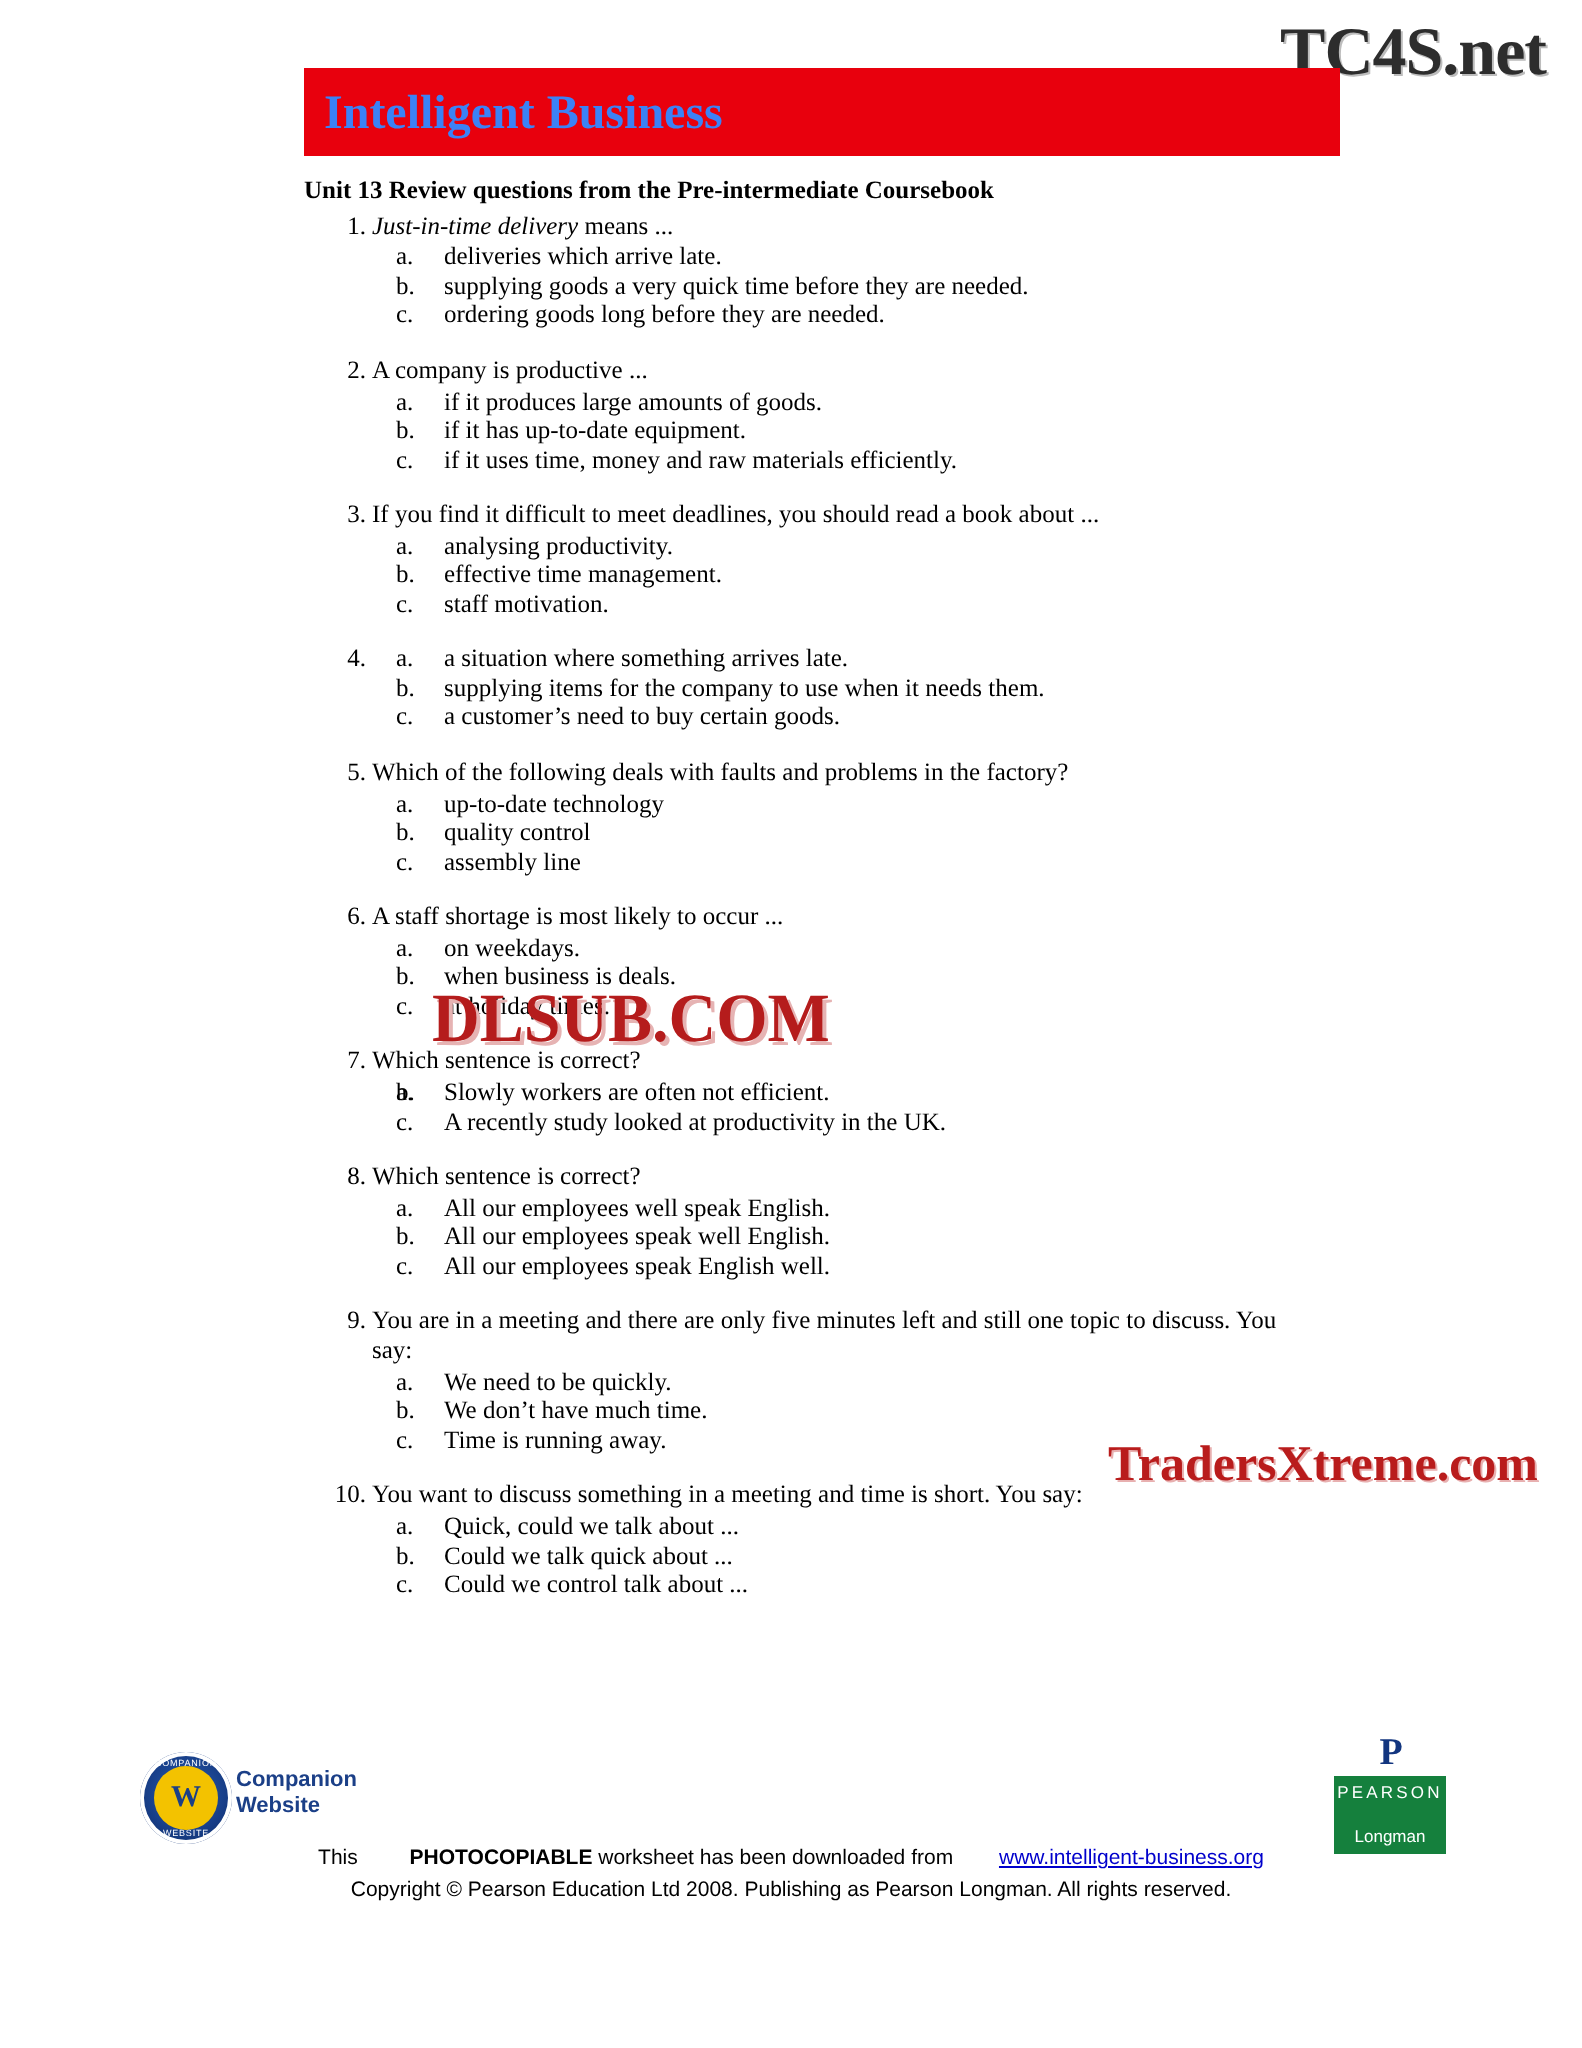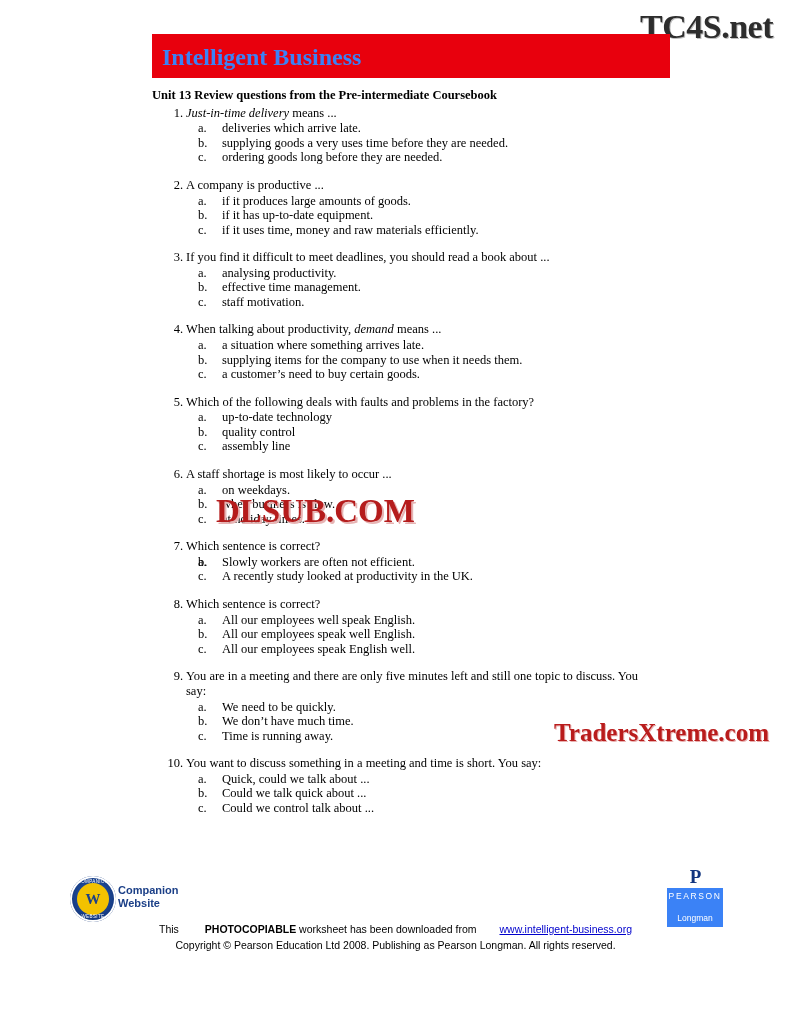--- a/index.html
+++ b/index.html
@@ -194,21 +194,21 @@
     text-align: center;
     font-family: "Liberation Serif", serif;
     font-size: 19px;
     font-weight: bold;
     color: #12357f;
     line-height: 22px;
     letter-spacing: -1px;
   }
   .pearson-box {
     width: 56px;
-    background: #3b82f6;
+    background: #15803d;
     color: #ffffff;
     text-align: center;
     font-family: "Liberation Sans", sans-serif;
     padding: 3px 0 4px 0;
   }
   .pearson-box .p1 {
     font-size: 8.5px;
     letter-spacing: 1.6px;
     display: block;
   }
@@ -257,21 +257,21 @@
   <div class="banner-title">Intelligent Business</div>
 
   <div class="doc">
     <p class="doc-heading">Unit 13 Review questions from the Pre-intermediate Coursebook</p>
     <ol class="questions" id="qlist">
         <li class="question">
           <span class="q-num">1.</span>
           <span class="q-stem"><em>Just-in-time delivery</em><span> means ...</span></span>
           <ol class="choices">
             <li class="choice"><span class="c-letter">a.</span><span>deliveries which arrive late.</span></li>
-            <li class="choice"><span class="c-letter">b.</span><span>supplying goods a very uses time before they are needed.</span></li>
+            <li class="choice"><span class="c-letter">b.</span><span>supplying goods a very quick time before they are needed.</span></li>
             <li class="choice"><span class="c-letter">c.</span><span>ordering goods long before they are needed.</span></li>
           </ol>
         </li>
         <li class="question">
           <span class="q-num">2.</span>
           <span class="q-stem"><span>A company is productive ...</span></span>
           <ol class="choices">
             <li class="choice"><span class="c-letter">a.</span><span>if it produces large amounts of goods.</span></li>
             <li class="choice"><span class="c-letter">b.</span><span>if it has up-to-date equipment.</span></li>
             <li class="choice"><span class="c-letter">c.</span><span>if it uses time, money and raw materials efficiently.</span></li>
@@ -281,42 +281,41 @@
           <span class="q-num">3.</span>
           <span class="q-stem"><span>If you find it difficult to meet deadlines, you should read a book about ...</span></span>
           <ol class="choices">
             <li class="choice"><span class="c-letter">a.</span><span>analysing productivity.</span></li>
             <li class="choice"><span class="c-letter">b.</span><span>effective time management.</span></li>
             <li class="choice"><span class="c-letter">c.</span><span>staff motivation.</span></li>
           </ol>
         </li>
         <li class="question">
           <span class="q-num">4.</span>
-          <span class="q-stem"><span>When talking about productivity, </span><em>demand</em><span> means ...</span></span>
           <ol class="choices">
             <li class="choice"><span class="c-letter">a.</span><span>a situation where something arrives late.</span></li>
             <li class="choice"><span class="c-letter">b.</span><span>supplying items for the company to use when it needs them.</span></li>
             <li class="choice"><span class="c-letter">c.</span><span>a customer’s need to buy certain goods.</span></li>
           </ol>
         </li>
         <li class="question">
           <span class="q-num">5.</span>
           <span class="q-stem"><span>Which of the following deals with faults and problems in the factory?</span></span>
           <ol class="choices">
             <li class="choice"><span class="c-letter">a.</span><span>up-to-date technology</span></li>
             <li class="choice"><span class="c-letter">b.</span><span>quality control</span></li>
             <li class="choice"><span class="c-letter">c.</span><span>assembly line</span></li>
           </ol>
         </li>
         <li class="question">
           <span class="q-num">6.</span>
           <span class="q-stem"><span>A staff shortage is most likely to occur ...</span></span>
           <ol class="choices">
             <li class="choice"><span class="c-letter">a.</span><span>on weekdays.</span></li>
-            <li class="choice"><span class="c-letter">b.</span><span>when business is slow.</span></li>
+            <li class="choice"><span class="c-letter">b.</span><span>when business is deals.</span></li>
             <li class="choice"><span class="c-letter">c.</span><span>at holiday times.</span></li>
           </ol>
         </li>
         <li class="question">
           <span class="q-num">7.</span>
           <span class="q-stem"><span>Which sentence is correct?</span></span>
           <ol class="choices">
             <li class="choice"><span class="c-letter">a.</span></li>
             <li class="choice"><span class="c-letter">b.</span><span>Slowly workers are often not efficient.</span></li>
             <li class="choice"><span class="c-letter">c.</span><span>A recently study looked at productivity in the UK.</span></li>

